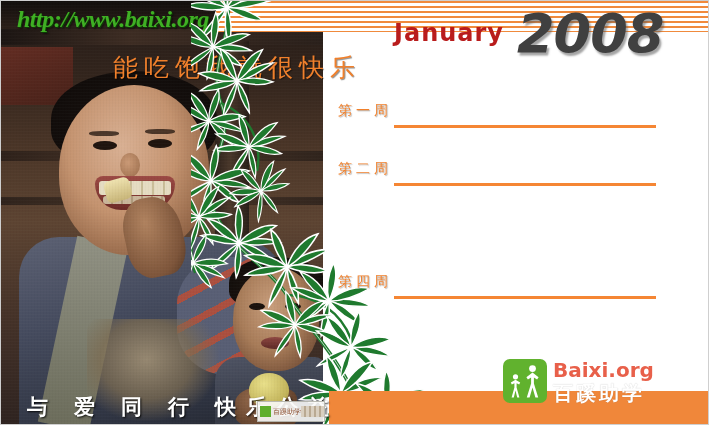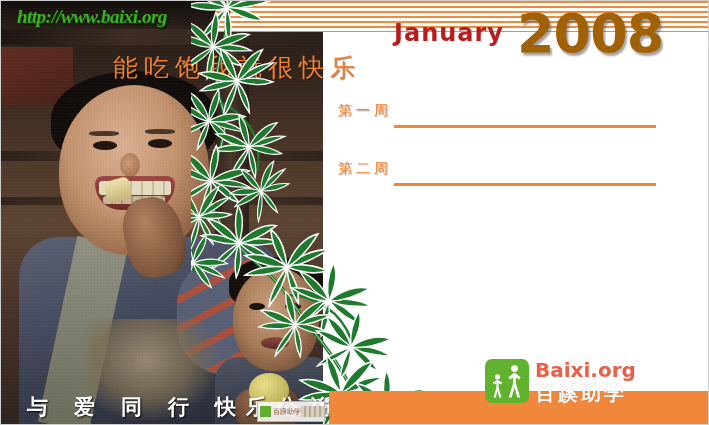--- a/index.html
+++ b/index.html
@@ -93,21 +93,21 @@
   
   #stripes{
     position:absolute;left:215px;top:0;width:494px;height:31px;
     background:repeating-linear-gradient(180deg,#f08a3c 0 2px,#ffffff 2px 5px);
   }
 
   
   #url{
     position:absolute;left:16px;top:5px;
     font-family:"Liberation Serif",serif;
-    font-style:italic;font-weight:bold;font-size:19px;
+    font-style:italic;font-weight:bold;font-size:24px;
     letter-spacing:-.5px;
     color:#3fb024;
     text-shadow:1px 1px 0 #0d3d05, 2px 2px 2px rgba(0,0,0,.55);
     white-space:nowrap;
   }
 
   
   #slogan{
     position:absolute;left:112px;top:50px;
     font-size:25px;letter-spacing:6px;
@@ -143,22 +143,22 @@
 
   
   #monthName{
     position:absolute;left:393px;top:18px;
     font-size:24px;font-weight:bold;color:#b91c1c;
     letter-spacing:1px;
     font-family:"DejaVu Sans",sans-serif;
   }
   #yearNum{
     position:absolute;left:516px;top:6px;
-    font-size:54px;font-weight:bold;
-    color:#a16207;
+    font-size:54px;font-weight:bold;font-style:italic;
+    color:#404040;
     letter-spacing:-1px;
     font-family:"DejaVu Sans",sans-serif;
     text-shadow:2px 3px 2px rgba(90,90,90,.55);
     line-height:1;
   }
 
   
   .weekrow{position:absolute;left:337px;width:320px;height:30px;}
   .weeklabel{
     position:absolute;left:0;top:0;
@@ -170,21 +170,21 @@
     position:absolute;left:56px;top:23px;width:262px;height:3px;
     background:#f58634;
   }
 
   
   #band{
     position:absolute;left:328px;top:390px;width:381px;height:35px;
     background:#f0873a;
   }
   #logo{
-    position:absolute;left:484px;top:358px;
+    position:absolute;left:502px;top:358px;
     display:flex;align-items:flex-start;justify-content:space-between;
   }
   #logo .mark{
     width:44px;height:44px;border-radius:7px;background:#61b22e;
     position:relative;flex:0 0 auto;margin-right:6px;
   }
   #logo .mark .adult{
     position:absolute;left:22px;top:6px;width:15px;height:33px;
   }
   #logo .mark .child{
@@ -295,20 +295,24 @@
   <div id="yearNum">2008</div>
 
   <div class="weekrow" style="top:159px">
     <div class="weeklabel">第二周</div>
     <div class="weekline"></div>
   </div>
   <div class="weekrow" style="top:101px">
     <div class="weeklabel">第一周</div>
     <div class="weekline"></div>
   </div>
+  <div class="weekrow" style="top:272px">
+    <div class="weeklabel">第四周</div>
+    <div class="weekline"></div>
+  </div>
 
   <div id="band"></div>
 
   <div id="bottomslogan">
     <span class="gap">与爱同行</span><span>快乐公益</span>
   </div>
 
   <div id="watermark">
     <div class="wm-sq"></div>
     <div class="wm-tx">百蹊助学</div>

